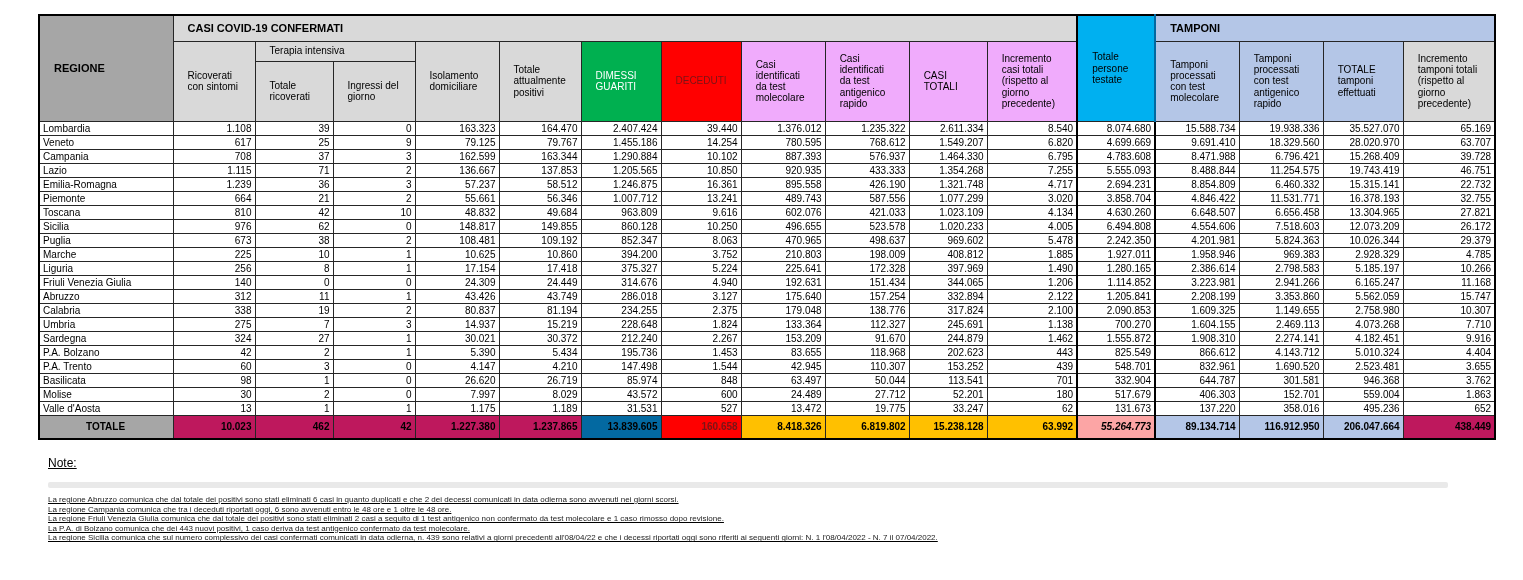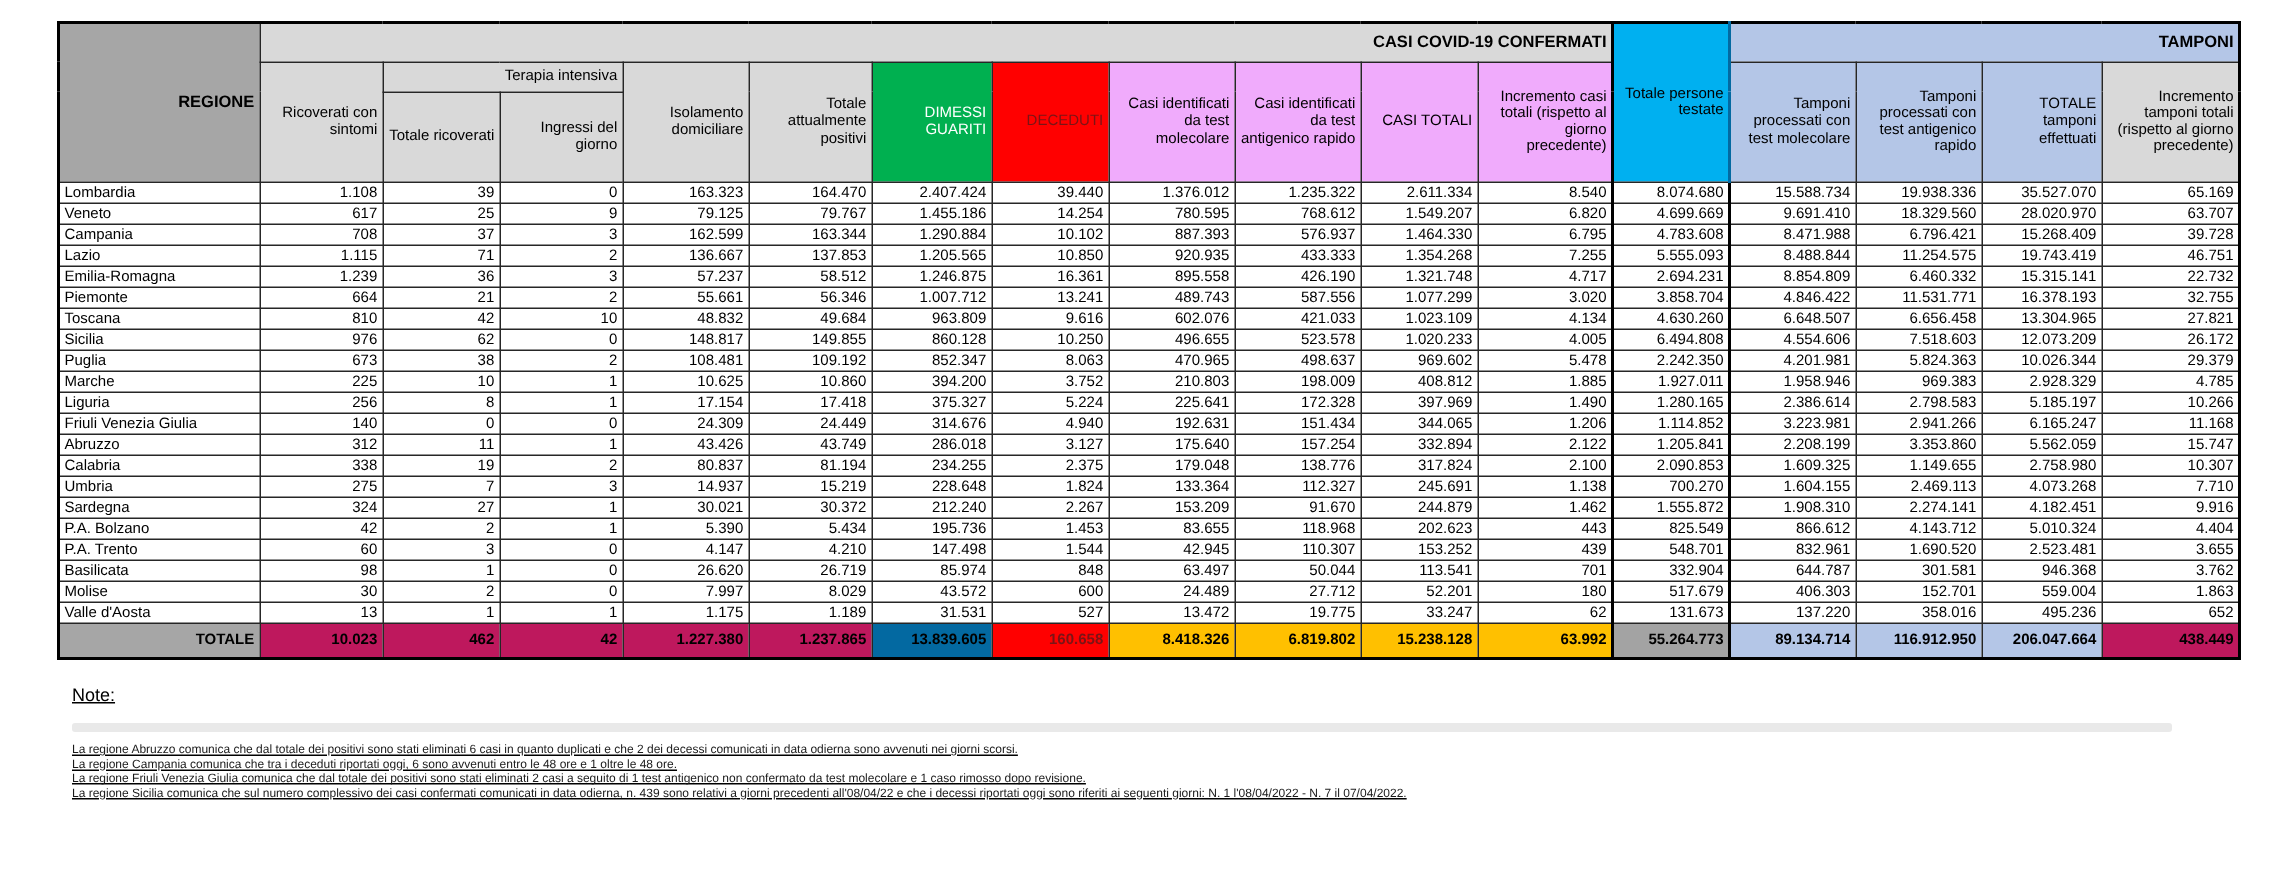--- a/index.html
+++ b/index.html
@@ -21,23 +21,23 @@
     border: 2px solid #000;
   }
   th, td {
     border: 1px solid #262626;
     overflow: hidden;
     white-space: normal;
   }
   thead th {
     font-size: 10px;
     font-weight: normal;
-    text-align: right;
+    text-align: left;
     vertical-align: middle;
-    padding: 1px 3px;
+    padding: 1px 14px;
     line-height: 1.12;
   }
   th.band { font-weight: bold; font-size: 11px; }
   .hgray   { background: #d9d9d9; }
   .hdkgray { background: #a6a6a6; font-weight: bold; font-size: 11px; }
   .hgreen  { background: #00b050; color: #ffffff; }
   .hred    { background: #ff0000; color: #7b1416; }
   .hyellow { background: #f0abfc; }
   .hcyan   { background: #00b0f0; }
   .hblue   { background: #b4c6e7; }
@@ -54,26 +54,26 @@
   tbody tr td:nth-child(13), tfoot tr td:nth-child(13) {
     border-left: 2px solid #000;
     border-right: 2px solid #000;
   }
   tfoot td {
     font-weight: bold;
     font-size: 10px;
     height: 24px;
     padding: 0 3px;
   }
-  td.tot-label  { background: #a6a6a6; text-align: right; padding-left: 46px; }
+  td.tot-label  { background: #a6a6a6; text-align: left; padding-left: 46px; }
   td.tot-gray   { background: #be185d; }
   td.tot-green  { background: #0369a1; }
   td.tot-red    { background: #ff0000; color: #7b1416; }
   td.tot-yellow { background: #ffc000; }
-  td.tot-cyan   { background: #a3a3a3; }
+  td.tot-cyan   { background: #fca5a5; font-style: italic; }
   td.tot-blue   { background: #b4c6e7; }
   #notes {
     margin-top: 16px;
     margin-left: 10px;
     width: 1420px;
     text-decoration: underline;
   }
   #note-title {
     font-size: 12px;
     margin-bottom: 12px;
@@ -568,17 +568,18 @@
     </tfoot>
   </table>
 
   <div id="notes">
     <div id="note-title">Note:</div>
     <div id="redacted-bar"></div>
     <div id="note-lines">
         <div class="note-line">La regione Abruzzo comunica che dal totale dei positivi sono stati eliminati 6 casi in quanto duplicati e che 2 dei decessi comunicati in data odierna sono avvenuti nei giorni scorsi.</div>
         <div class="note-line">La regione Campania comunica che tra i deceduti riportati oggi, 6 sono avvenuti entro le 48 ore e 1 oltre le 48 ore.</div>
         <div class="note-line">La regione Friuli Venezia Giulia comunica che dal totale dei positivi sono stati eliminati 2 casi a seguito di 1 test antigenico non confermato da test molecolare e 1 caso rimosso dopo revisione.</div>
+        <div class="note-line">La P.A. di Bolzano comunica che dei 443 nuovi positivi, 1 caso deriva da test antigenico confermato da test molecolare.</div>
         <div class="note-line">La regione Sicilia comunica che sul numero complessivo dei casi confermati comunicati in data odierna, n. 439 sono relativi a giorni precedenti all'08/04/22 e che i decessi riportati oggi sono riferiti ai seguenti giorni: N. 1 l'08/04/2022 - N. 7 il 07/04/2022.</div>
       </div>
   </div>
 
 </div>
 
 </body></html>

